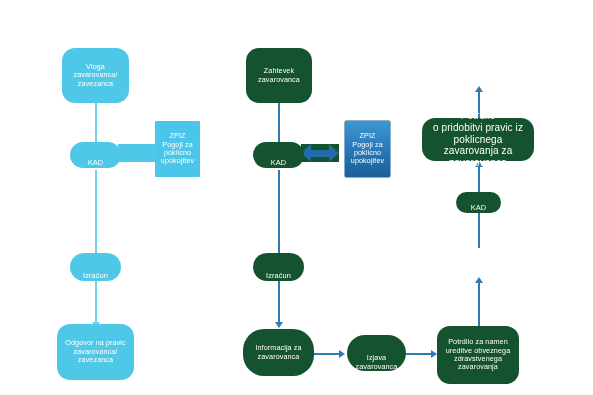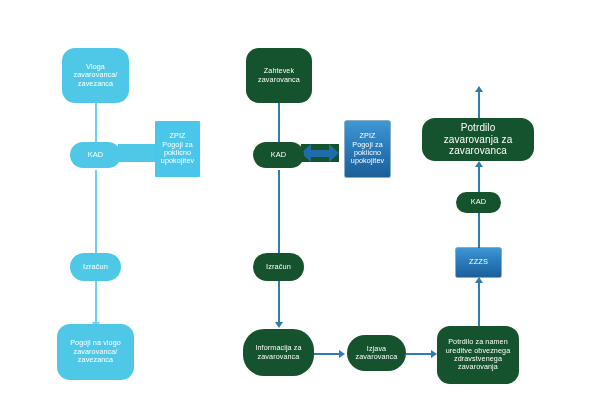--- a/index.html
+++ b/index.html
@@ -17,21 +17,21 @@
     text-align:center;
     color:#ffffff;
     box-sizing:border-box;
     line-height:1.18;
     letter-spacing:.1px;
     z-index:3;
   }
   .node span{display:block;padding:0 3px;}
 
   
-  .pill{border-radius:999px;}
+  .pill{border-radius:999px;align-items:flex-end;}
   .rounded{border-radius:13px;}
   .rect{border-radius:1px;}
 
   
   .light{background:#4FC8E8;}
   .dark{background:#14532d;}
   .lightbox{background:#49C6EA;}
   .darkbox{
     background:linear-gradient(180deg,#3E97D4 0%,#2A7CBC 45%,#1C5F99 100%);
     box-shadow:0 0 0 .5px #1a5a91;
@@ -105,21 +105,21 @@
         <span>upokojitev</span>
       </span>
   </div>
 
   <div class="node pill light" style="left:70px;top:253px;width:51px;height:28px;font-size:7.4px;">
     <span>Izračun</span>
   </div>
 
   <div class="node rounded light" style="left:57px;top:324px;width:77px;height:56px;font-size:7.2px;">
     <span>
-        <span>Pogoji na vlogo</span>
+        <span>Odgovor na pravic</span>
         <span>zavarovanca/</span>
         <span>zavezanca</span>
       </span>
   </div>
 
   <div class="conn vline c-dark" style="left:278.2px;top:103px;height:41px;"></div>
   <div class="arrowhead ah-down c-dark-a" style="left:274.5px;top:142px;"></div>
 
   <div class="conn vline c-dark" style="left:278.2px;top:170px;height:85px;"></div>
   <div class="arrowhead ah-down c-dark-a" style="left:274.5px;top:253px;"></div>
@@ -191,29 +191,27 @@
 
   <div class="node rounded dark" style="left:437px;top:326px;width:82px;height:58px;font-size:7.2px;">
     <span>
         <span>Potrdilo za namen</span>
         <span>ureditve obveznega</span>
         <span>zdravstvenega</span>
         <span>zavarovanja</span>
       </span>
   </div>
 
-  <div class="node rect darkbox" style="left:456px;top:248px;width:45px;height:29px;font-size:7.4px;">
-    <span>ZZZS</span>
-  </div>
 
   <div class="node pill dark" style="left:456px;top:192px;width:45px;height:21px;font-size:7.4px;">
     <span>KAD</span>
   </div>
 
   <div class="node rounded dark" style="left:422px;top:118px;width:112px;height:43px;font-size:10px;">
     <span>
         <span>Potrdilo</span>
+        <span>o pridobitvi pravic iz poklicnega</span>
         <span>zavarovanja za zavarovanca</span>
       </span>
   </div>
 
 
 </div>
 
 </body></html>

